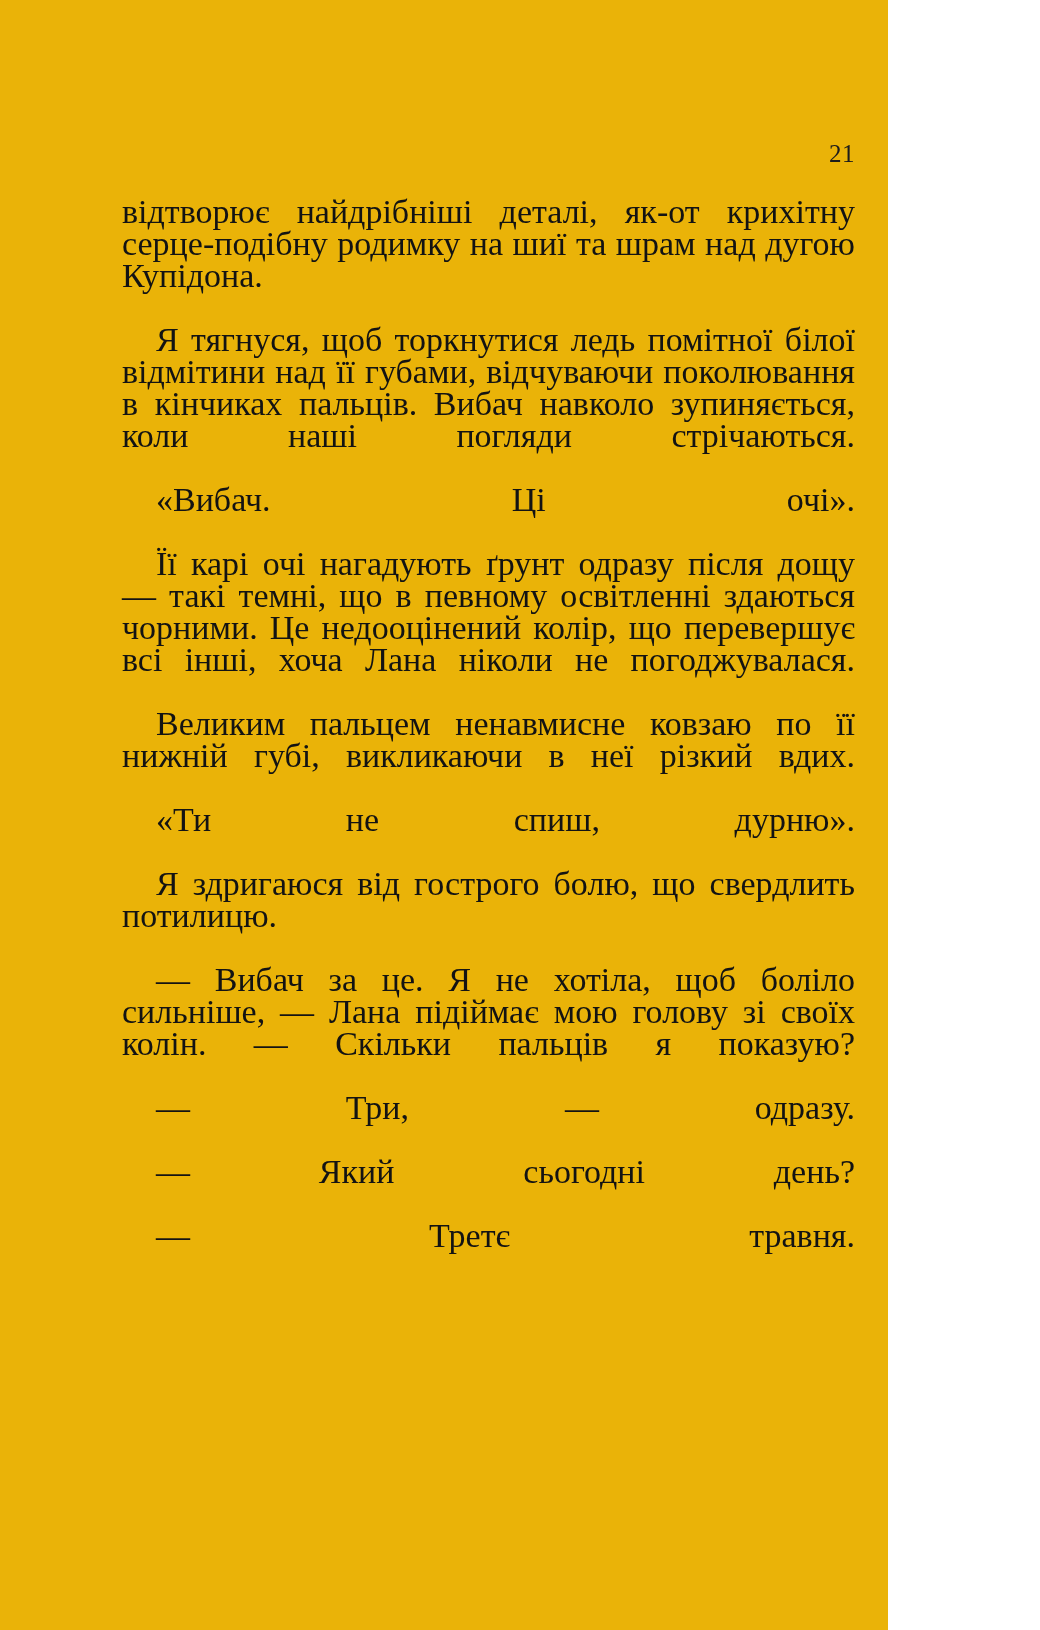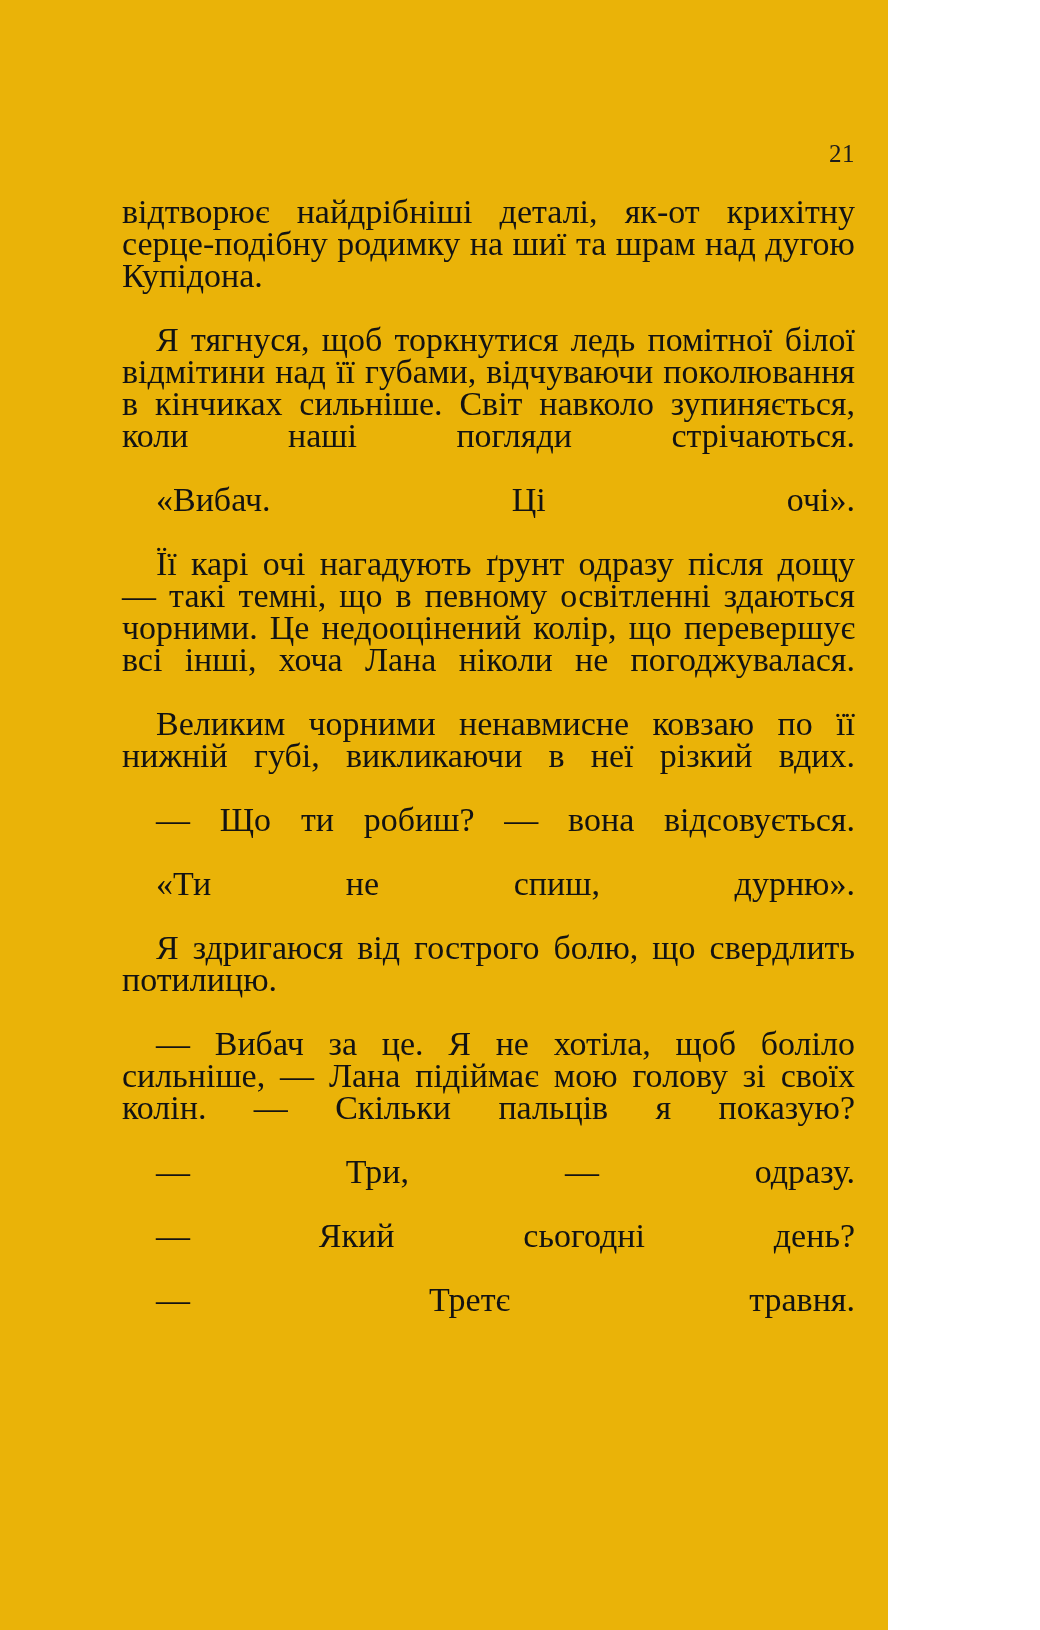--- a/index.html
+++ b/index.html
@@ -71,25 +71,24 @@
 
 <div class="page">
 
   <div class="folio-bar">
     <span class="folio">21</span>
   </div>
 
   <div class="textblock">
 
     <p class="para noindent">відтворює найдрібніші деталі, як-от крихітну серце-подібну родимку на шиї та шрам над дугою Купідона.</p>
-    <p class="para">Я тягнуся, щоб торкнутися ледь помітної білої відмітини над її губами, відчуваючи поколювання в кінчиках сильніше. Світ навколо зупиняється, коли наші погляди стрічаються.</p>
+    <p class="para">Я тягнуся, щоб торкнутися ледь помітної білої відмітини над її губами, відчуваючи поколювання в кінчиках пальців. Вибач навколо зупиняється, коли наші погляди стрічаються.</p>
     <p class="para">«Вибач. Ці очі».</p>
     <p class="para">Її карі очі нагадують ґрунт одразу після дощу — такі темні, що в певному освітленні здаються чорними. Це недооцінений колір, що перевершує всі інші, хоча Лана ніколи не погоджувалася.</p>
-    <p class="para">Великим чорними ненавмисне ковзаю по її нижній губі, викликаючи в неї різкий вдих.</p>
-    <p class="para">— Що ти робиш? — вона відсовується.</p>
+    <p class="para">Великим пальцем ненавмисне ковзаю по її нижній губі, викликаючи в неї різкий вдих.</p>
     <p class="para">«Ти не спиш, дурню».</p>
     <p class="para">Я здригаюся від гострого болю, що свердлить потилицю.</p>
     <p class="para">— Вибач за це. Я не хотіла, щоб боліло сильніше, — Лана підіймає мою голову зі своїх колін. — Скільки пальців я показую?</p>
     <p class="para">— Три, — одразу.</p>
     <p class="para">— Який сьогодні день?</p>
     <p class="para">— Третє травня.</p>
 
   </div>
 
 </div>

